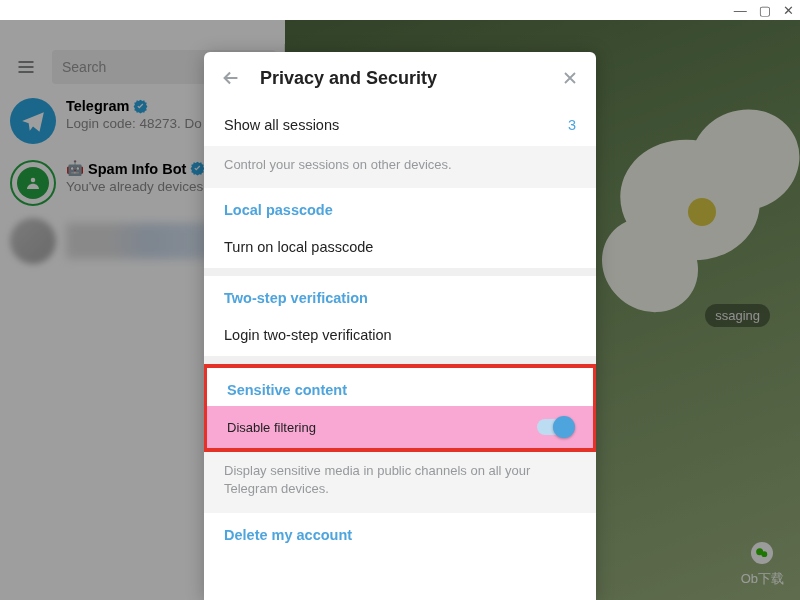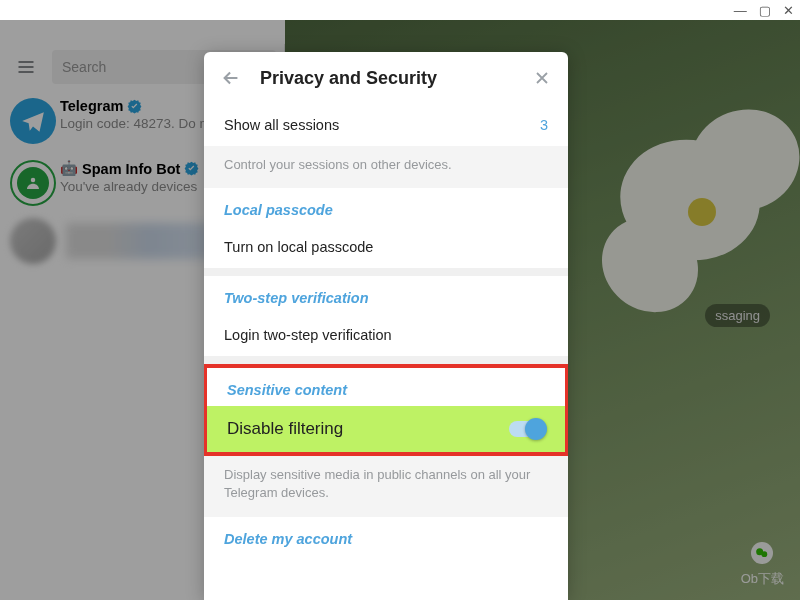--- a/index.html
+++ b/index.html
@@ -10,21 +10,21 @@
 .titlebar span { font-size: 13px; line-height: 1; cursor: default; }
 
 
 .main { display: flex; height: 580px; }
 .left { width: 285px; background: #fff; border-right: 1px solid #e6e6e6; margin-top: 24px; }
 .topbar { height: 46px; display: flex; align-items: center; padding: 0 8px; gap: 8px; }
 .menu-btn { width: 36px; height: 36px; display:flex; align-items:center; justify-content:center; color:#707579; }
 .menu-btn svg { width:20px; height:20px; }
 .search { flex:1; background:#f1f1f1; border-radius:4px; height:34px; display:flex; align-items:center; padding:0 10px; color:#999; font-size:14px; }
 
-.chat { display:flex; padding:8px 10px; gap:4px; align-items:flex-start; }
+.chat { display:flex; padding:8px 10px; gap:10px; align-items:flex-start; }
 .avatar { width:46px; height:46px; border-radius:50%; flex-shrink:0; display:flex; align-items:center; justify-content:center; color:#fff; }
 .avatar.tg { background:#2ca5e0; }
 .avatar.spam { background:#fff; border:2px solid #28a745; }
 .avatar.spam .inner { width:32px; height:32px; border-radius:50%; background:#28a745; display:flex; align-items:center; justify-content:center; }
 .avatar.blur { filter: blur(3px); background: linear-gradient(135deg,#c7c7c7,#aaa); }
 .chat-body { flex:1; overflow:hidden; }
 .chat-title { font-weight:600; font-size:14.5px; color:#000; display:flex; align-items:center; gap:4px; }
 .verified { color:#2ca5e0; }
 .chat-sub { font-size:13.5px; color:#8d8d8d; white-space:nowrap; overflow:hidden; text-overflow:ellipsis; margin-top:2px;}
 .blurred-row { height:60px; filter:blur(5px); background: linear-gradient(90deg,#d0d0d0 20%, #b5c8e0 40%, #c9d9ec 70%, #d0d0d0); margin:4px 10px; border-radius:4px; opacity:0.7;}
@@ -34,35 +34,35 @@
 .flower { position:absolute; right:-20px; top:60px; width:280px; height:280px; }
 .petal { position:absolute; background:#f4f6ec; border-radius:50% 50% 50% 50%; }
 .badge-msg { position:absolute; top:284px; right:30px; background:rgba(0,0,0,0.35); color:#e8e8e8; font-size:13px; padding:4px 10px; border-radius:12px;}
 .watermark { position:absolute; bottom:12px; right:16px; display:flex; align-items:center; gap:6px; color:#fff; font-size:13px; opacity:0.95;flex-direction:column;}
 .wm-icon { width:22px; height:22px; border-radius:50%; background:#fff; display:flex; align-items:center; justify-content:center; }
 
 
 .dim { position:absolute; inset:0; top:20px; background:rgba(0,0,0,0.38); }
 
 
-.modal { position:absolute; top:52px; left:204px; width:364px; height:548px; background:#fff; border-radius:6px 6px 0 0; box-shadow:0 2px 18px rgba(0,0,0,0.25); overflow:hidden; display:flex; flex-direction:column;}
+.modal { position:absolute; top:52px; left:204px; width:392px; height:548px; background:#fff; border-radius:6px 6px 0 0; box-shadow:0 2px 18px rgba(0,0,0,0.25); overflow:hidden; display:flex; flex-direction:column;}
 .modal-head { height:52px; display:flex; align-items:center; padding:0 16px; gap:18px; }
 .back-btn { color:#9aa0a6; display:flex; }
 .modal-title { flex:1; font-size:18px; font-weight:600; color:#222; }
 .close-btn { color:#9aa0a6; display:flex; }
 .modal-body { flex:1; overflow-y:auto; }
 .modal-body::-webkit-scrollbar{width:6px;} 
 .modal-body::-webkit-scrollbar-thumb{background:#ccc;border-radius:3px;}
 
 .row { padding:13px 20px; font-size:14.5px; color:#222; display:flex; align-items:center; justify-content:space-between; background:#fff;}
 .row-val { color:#4ea4dd; font-size:14.5px; }
 .hint { padding:10px 20px 14px; font-size:13px; color:#96999c; background:#f4f4f4; line-height:1.4;}
-.section-head { padding:14px 20px 8px; font-size:14.5px; font-weight:600; color:#4ea4dd; background:#fff;font-style:italic;}
+.section-head { padding:14px 20px 8px; font-size:14.5px; font-weight:600; color:#4ea4dd; background:#fff;}
 .gap { height:8px; background:#f0f0f0;}
-.togglerow { padding:13px 20px; font-size:17px; color:#222; display:flex; align-items:center; justify-content:space-between; background:#bef264;}
+.togglerow { padding:13px 20px; font-size:13px; color:#222; display:flex; align-items:center; justify-content:space-between; background:#f9a8d4;}
 .toggle { width:36px; height:16px; background:#bcdcf2; border-radius:10px; position:relative;}
 .toggle .knob { position:absolute; right:-2px; top:-3px; width:22px; height:22px; border-radius:50%; background:#4ea4dd; box-shadow:0 1px 3px rgba(0,0,0,0.3);}
 .link-red { color:#4ea4dd; }
 .highlight-box { border:4px solid #e53229; margin:0 -1px; }
 
 .paper-plane svg, .verified svg, .spam-hat svg, .wm-icon svg { display:block; }
 </style>
 </head>
 <body>
 

